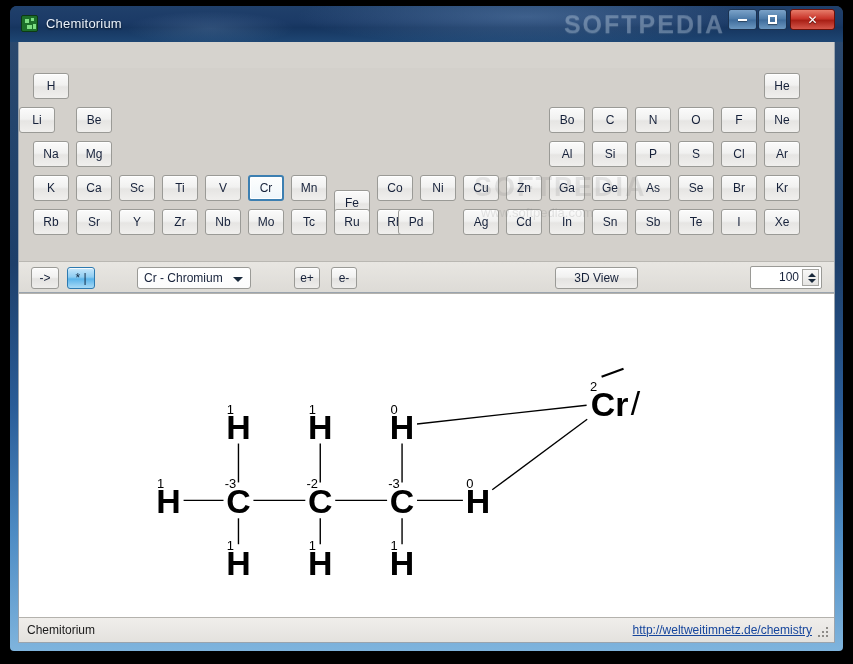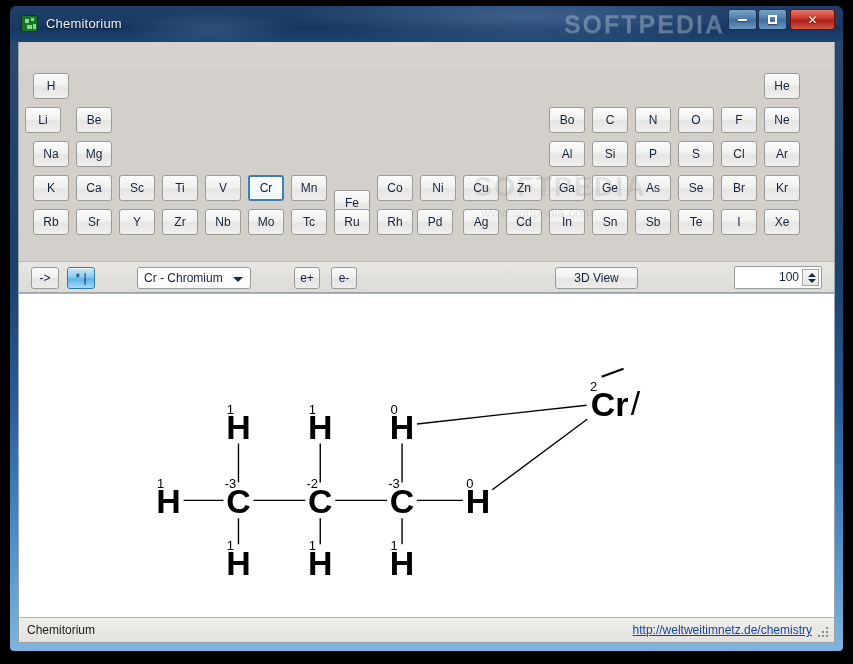--- a/index.html
+++ b/index.html
@@ -112,21 +112,21 @@
     position:absolute;left:118px;top:5px;width:114px;height:22px;box-sizing:border-box;
     background:linear-gradient(180deg,#ffffff 0%,#fbfbfb 100%);
     border:1px solid #9a9a96;border-radius:3px;
   }
   #combo .ctext{position:absolute;left:6px;top:3px;font-size:12px;color:#16213a;}
   #combo .arrow{
     position:absolute;right:7px;top:9px;width:0;height:0;
     border-left:5px solid transparent;border-right:5px solid transparent;border-top:5px solid #1a2a3c;
   }
   #spin{
-    position:absolute;right:12px;top:4px;width:88px;height:23px;box-sizing:border-box;
+    position:absolute;right:12px;top:4px;width:72px;height:23px;box-sizing:border-box;
     background:#fff;border:1px solid #9a9a96;border-radius:2px;
   }
   #spin .sval{position:absolute;right:22px;top:3px;font-size:12px;color:#16213a;}
   #spin .sbox{
     position:absolute;right:2px;top:2px;width:17px;height:17px;
     background:linear-gradient(180deg,#f8f8f7,#e6e5e3);border:1px solid #a6a6a2;box-sizing:border-box;
   }
   #spin .up,#spin .dn{position:absolute;left:5px;width:0;height:0;border-left:4px solid transparent;border-right:4px solid transparent;}
   #spin .up{top:3px;border-bottom:4px solid #1a2a3c;}
   #spin .dn{top:9px;border-top:4px solid #1a2a3c;}
@@ -180,21 +180,21 @@
         <span class="g">✕</span>
       </div>
     </div>
 
     <div id="client">
 
 
       <div id="ptable">
           <div class="el" style="left: 14px; top: 5px;">H</div>
           <div class="el" style="left: 745px; top: 5px;">He</div>
-          <div class="el" style="left: 6px; top: 39px;">Li</div>
+          <div class="el" style="left: 0; top: 39px;">Li</div>
           <div class="el" style="left: 57px; top: 39px;">Be</div>
           <div class="el" style="left: 530px; top: 39px;">Bo</div>
           <div class="el" style="left: 573px; top: 39px;">C</div>
           <div class="el" style="left: 616px; top: 39px;">N</div>
           <div class="el" style="left: 659px; top: 39px;">O</div>
           <div class="el" style="left: 702px; top: 39px;">F</div>
           <div class="el" style="left: 745px; top: 39px;">Ne</div>
           <div class="el" style="left: 14px; top: 73px;">Na</div>
           <div class="el" style="left: 57px; top: 73px;">Mg</div>
           <div class="el" style="left: 530px; top: 73px;">Al</div>
@@ -223,21 +223,21 @@
           <div class="el" style="left: 745px; top: 107px;">Kr</div>
           <div class="el" style="left: 14px; top: 141px;">Rb</div>
           <div class="el" style="left: 57px; top: 141px;">Sr</div>
           <div class="el" style="left: 100px; top: 141px;">Y</div>
           <div class="el" style="left: 143px; top: 141px;">Zr</div>
           <div class="el" style="left: 186px; top: 141px;">Nb</div>
           <div class="el" style="left: 229px; top: 141px;">Mo</div>
           <div class="el" style="left: 272px; top: 141px;">Tc</div>
           <div class="el" style="left: 315px; top: 141px;">Ru</div>
           <div class="el" style="left: 358px; top: 141px;">Rh</div>
-          <div class="el" style="left: 398px; top: 141px;">Pd</div>
+          <div class="el" style="left: 379px; top: 141px;">Pd</div>
           <div class="el" style="left: 444px; top: 141px;">Ag</div>
           <div class="el" style="left: 487px; top: 141px;">Cd</div>
           <div class="el" style="left: 530px; top: 141px;">In</div>
           <div class="el" style="left: 573px; top: 141px;">Sn</div>
           <div class="el" style="left: 616px; top: 141px;">Sb</div>
           <div class="el" style="left: 659px; top: 141px;">Te</div>
           <div class="el" style="left: 702px; top: 141px;">I</div>
           <div class="el" style="left: 745px; top: 141px;">Xe</div>
           <div style="position: absolute; left: 455px; top: 104px; font-size: 27px; font-weight: bold; letter-spacing: 2px; color: rgba(120, 120, 120, 0.16); pointer-events: none;">SOFTPEDIA</div>
           <div style="position: absolute; left: 462px; top: 137px; font-size: 13px; color: rgba(120, 120, 120, 0.18); pointer-events: none;">www.softpedia.com</div>

